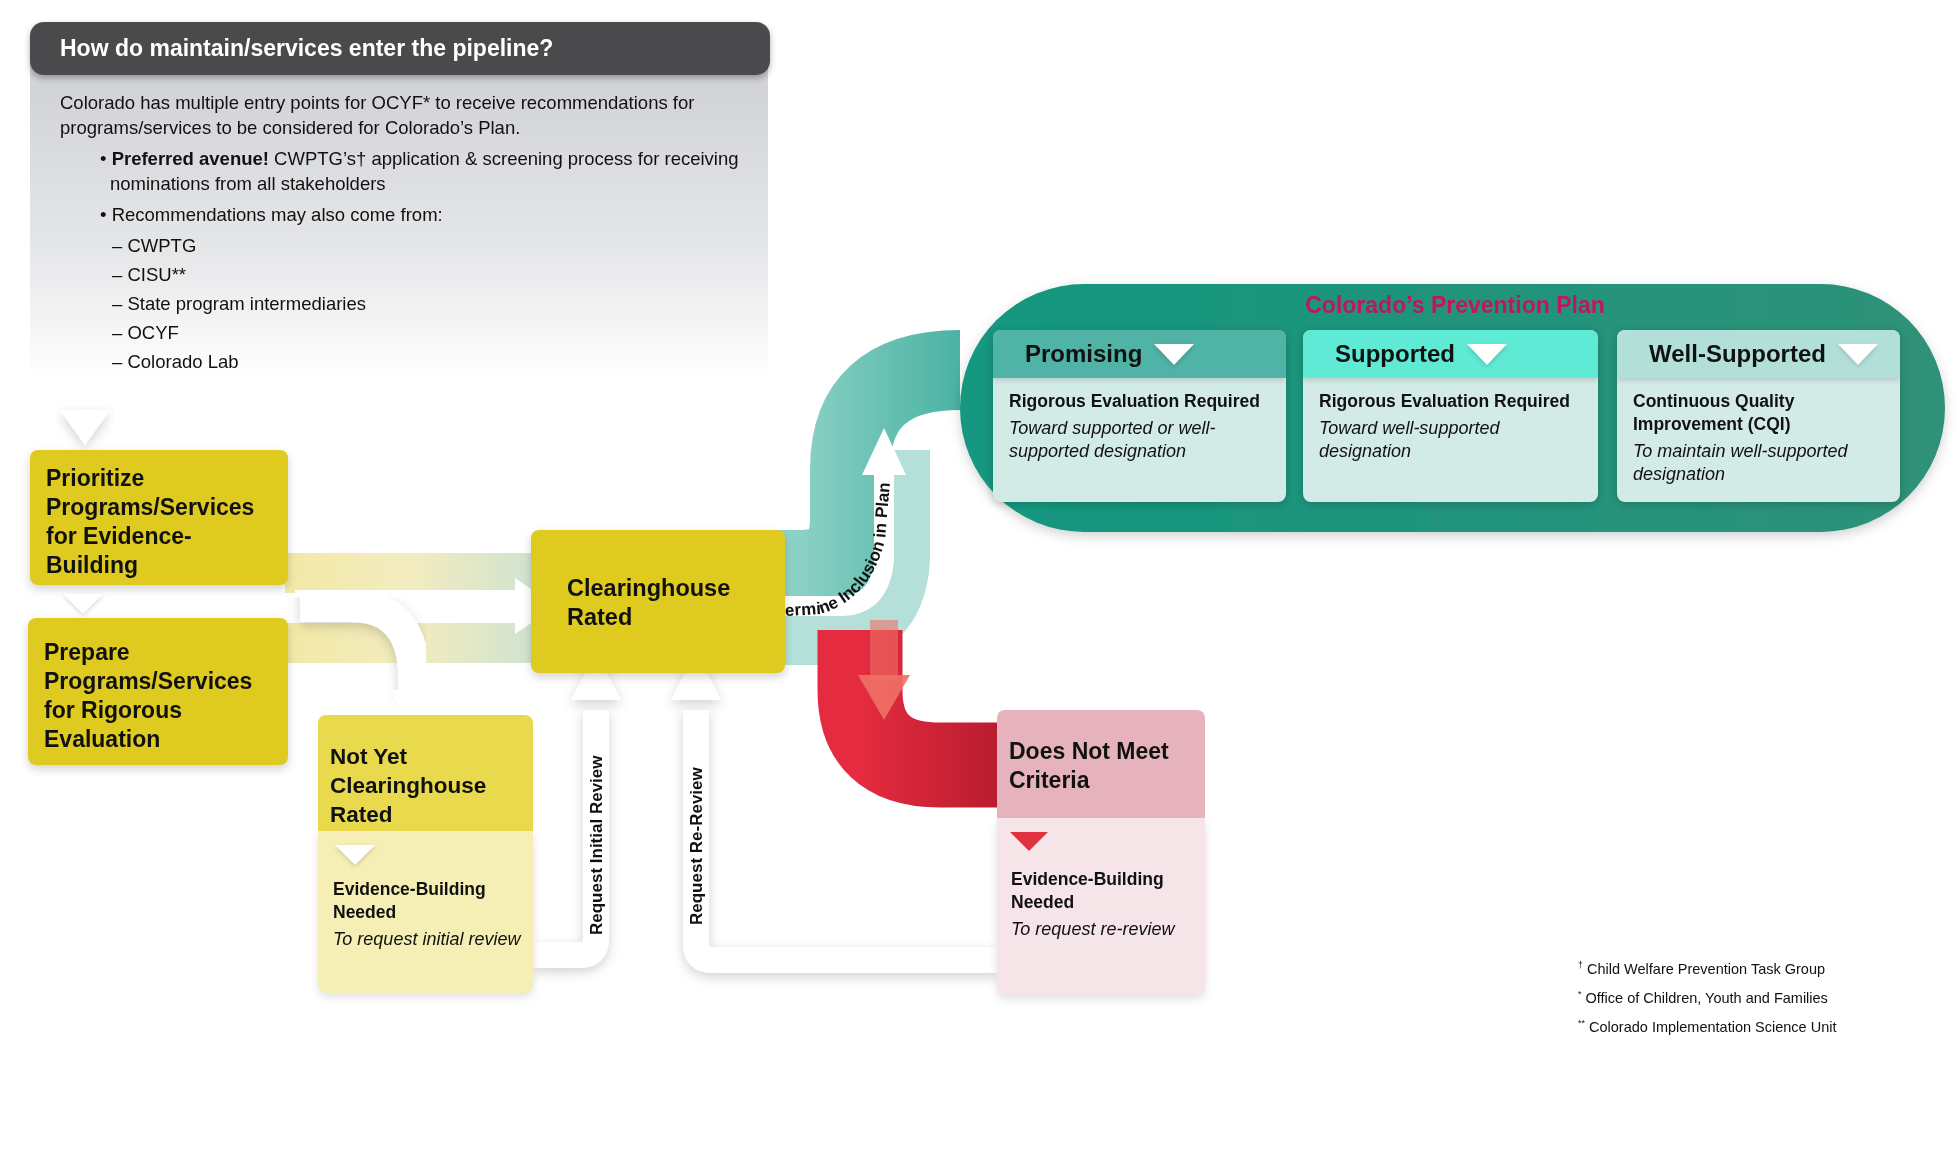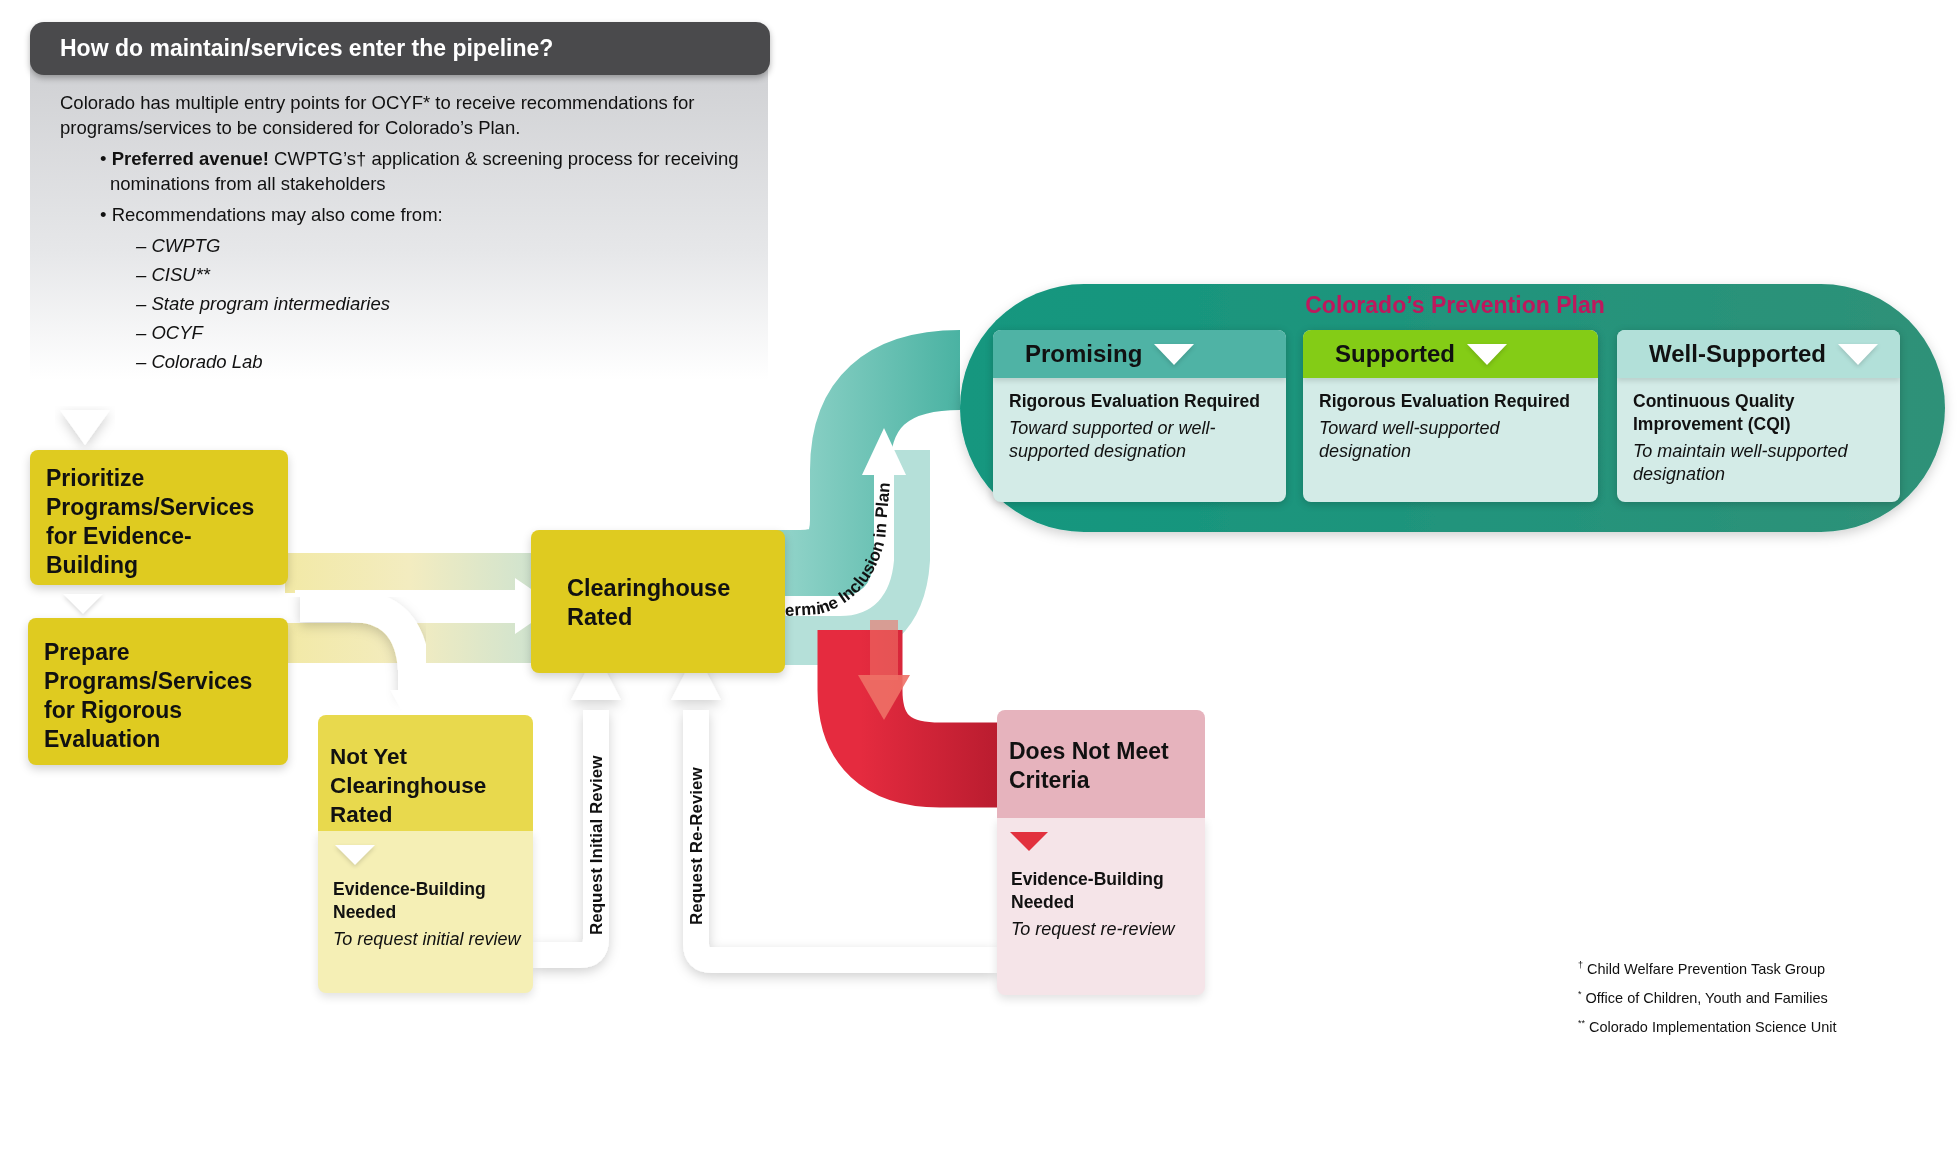--- a/index.html
+++ b/index.html
@@ -4,21 +4,21 @@
 <style>
   html,body{margin:0;padding:0;background:#fff;}
   body{width:1958px;height:1150px;position:relative;overflow:hidden;font-family:"Liberation Sans",sans-serif;color:#111;}
   .abs{position:absolute;}
   #flows{position:absolute;left:0;top:0;}
   .header-bar{left:30px;top:22px;width:740px;height:53px;background:#4a4a4c;border-radius:14px;box-shadow:0 3px 6px rgba(0,0,0,.3);color:#fff;font-weight:bold;font-size:23px;line-height:53px;padding-left:30px;box-sizing:border-box;z-index:3;}
   .intro-panel{left:30px;top:60px;width:738px;height:320px;background:linear-gradient(#cfd0d3 0%,#e6e7e9 60%,#ffffff 100%);z-index:1;}
   .intro-text{left:60px;top:90px;width:700px;font-size:18.5px;line-height:25px;z-index:2;}
   .intro-text p{margin:0 0 6px 0;}
   .bullet{margin:0 0 6px 50px;text-indent:-10px;}
-  .dash{margin:4px 0 0 76px;line-height:25px;font-style:italic;}
+  .dash{margin:4px 0 0 52px;line-height:25px;}
   .ybox{background:#dfcb20;border-radius:8px;box-shadow:0 4px 10px rgba(0,0,0,.18);font-weight:bold;font-size:23px;line-height:29px;padding:14px 16px;box-sizing:border-box;z-index:4;}
   .nyr-head{left:318px;top:715px;width:215px;height:116px;background:#e8d94d;border-radius:8px 8px 0 0;font-weight:bold;font-size:22.5px;line-height:29px;padding:27px 12px 0 12px;box-sizing:border-box;z-index:4;}
   .nyr-body{left:318px;top:831px;width:215px;height:162px;background:#f5efb5;border-radius:0 0 8px 8px;box-shadow:0 4px 10px rgba(0,0,0,.12);z-index:3;padding:47px 12px 0 15px;box-sizing:border-box;}
   .dnm-head{left:997px;top:710px;width:208px;height:108px;background:#e6b3bd;border-radius:8px 8px 0 0;font-weight:bold;font-size:23px;line-height:29px;padding:27px 12px 0 12px;box-sizing:border-box;z-index:4;}
   .dnm-body{left:997px;top:818px;width:208px;height:177px;background:#f5e4e8;border-radius:0 0 8px 8px;box-shadow:0 4px 10px rgba(0,0,0,.12);z-index:3;padding:50px 10px 0 14px;box-sizing:border-box;}
   .sub-strong{font-weight:bold;font-size:17.5px;line-height:23px;}
   .sub-em{font-style:italic;font-size:18px;line-height:23px;margin-top:4px;}
   .tri-white{width:0;height:0;border-left:20px solid transparent;border-right:20px solid transparent;border-top:20px solid #fff;filter:drop-shadow(0 2px 2px rgba(0,0,0,.15));}
   .tri-red{width:0;height:0;border-left:19px solid transparent;border-right:19px solid transparent;border-top:19px solid #e2313e;}
   .plan-title{left:1180px;top:292px;width:550px;text-align:center;color:#be185d;font-weight:bold;font-size:23px;z-index:5;}
@@ -153,21 +153,21 @@
     <span>Promising</span>
     <span class="tri-white"></span>
   </div>
   <div class="card-body">
     <div class="sub-strong">Rigorous Evaluation Required</div>
     <div class="sub-em">Toward supported or well-supported designation</div>
   </div>
 </div>
 
 <div class="abs card" style="left:1303px;width:295px;">
-  <div class="card-head" style="background:#84cc16;">
+  <div class="card-head" style="background:#5eead4;">
     <span>Supported</span>
     <span class="tri-white"></span>
   </div>
   <div class="card-body">
     <div class="sub-strong">Rigorous Evaluation Required</div>
     <div class="sub-em">Toward well-supported designation</div>
   </div>
 </div>
 
 <div class="abs card" style="left:1617px;width:283px;">

